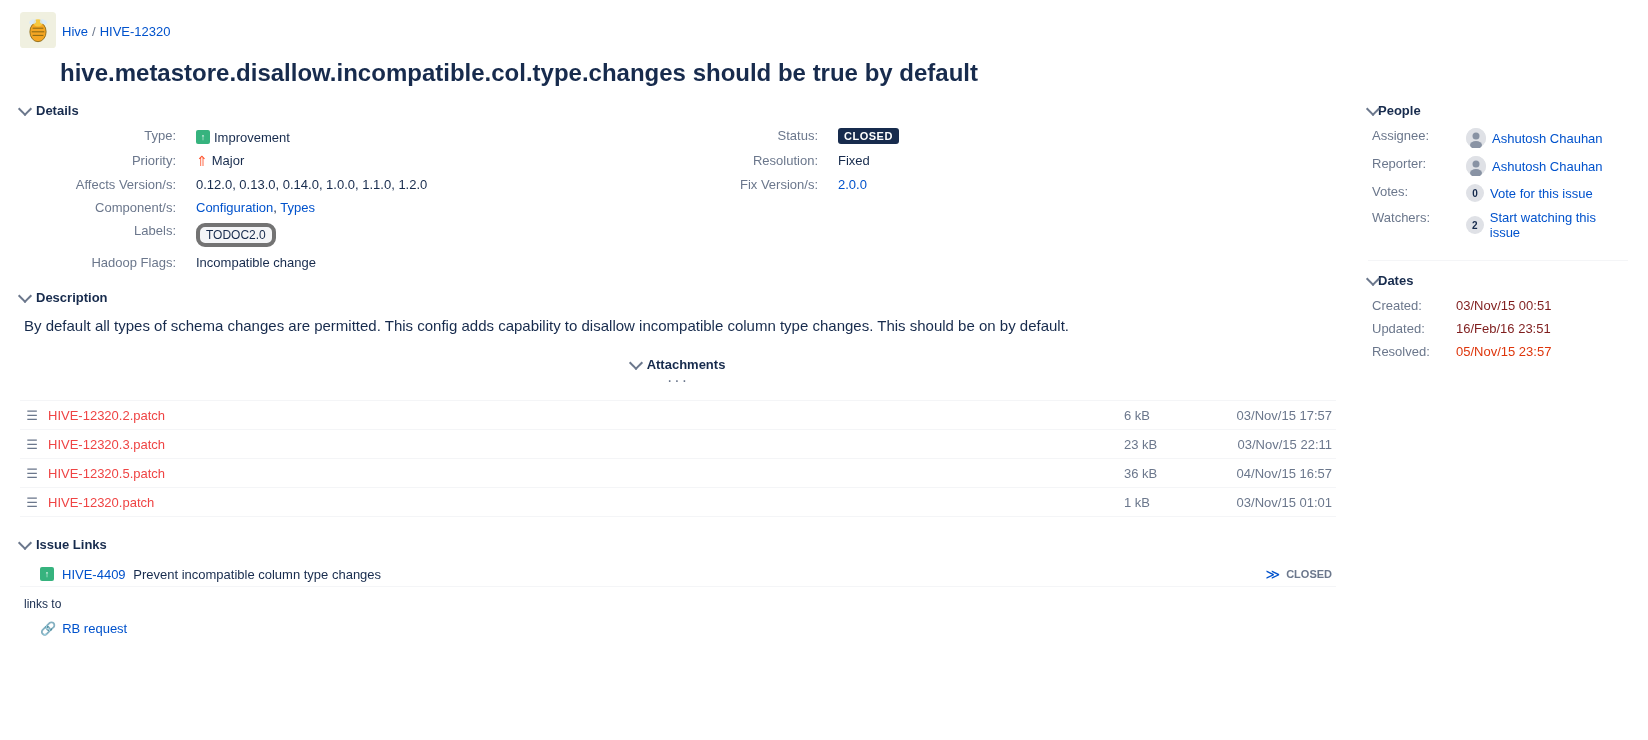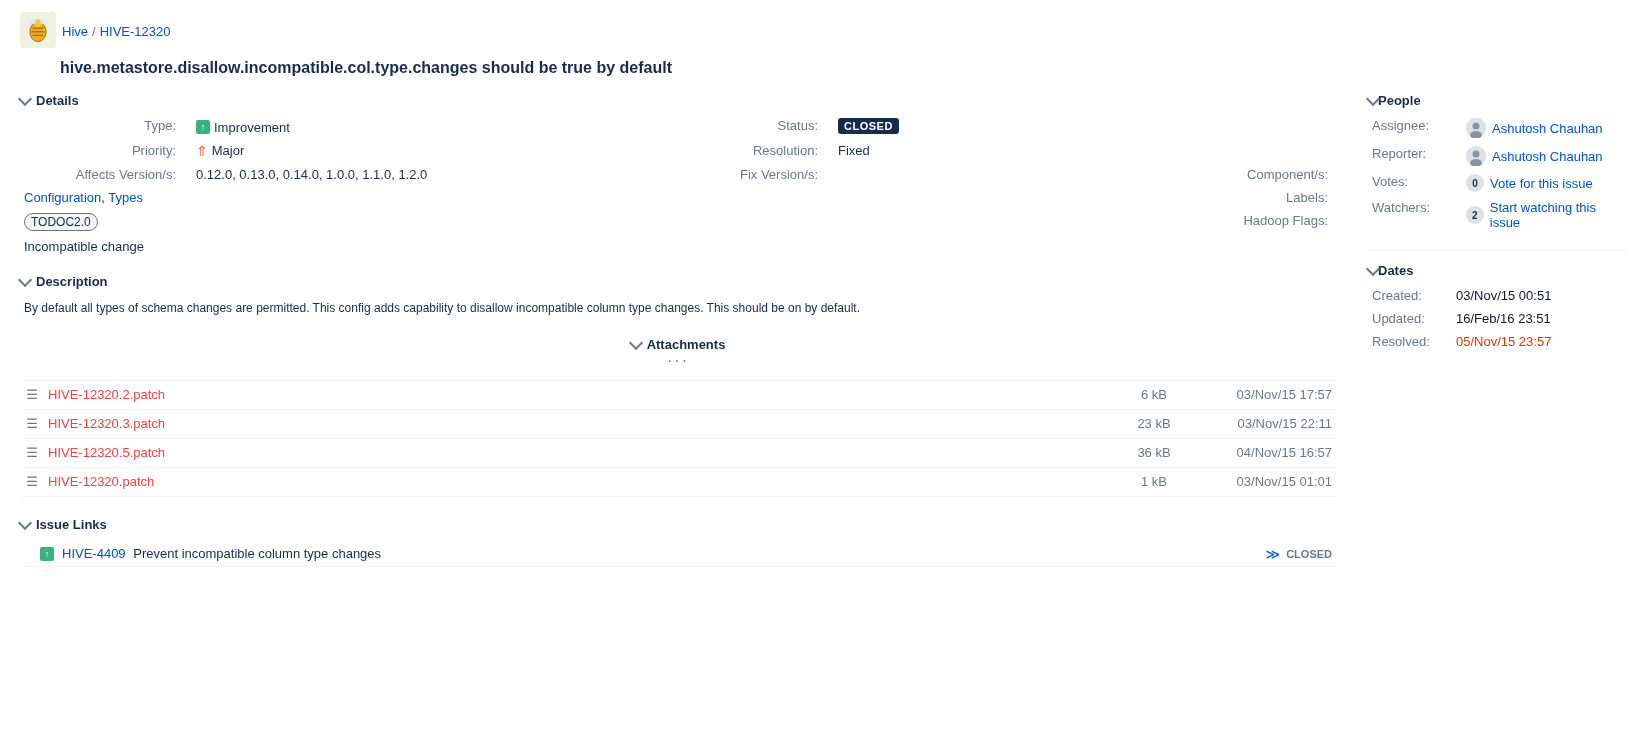--- a/index.html
+++ b/index.html
@@ -25,21 +25,21 @@
     }
     .breadcrumb {
       display: flex;
       align-items: flex-start;
       gap: 4px;
       font-size: 13px;
       color: #0052cc;
     }
     .breadcrumb .sep { color: #6b778c; }
     .issue-title {
-      font-size: 16px;
+      font-size: 24px;
       font-weight: 600;
       color: #172b4d;
       padding: 4px 20px 16px 60px;
     }
 
     
     .main-layout {
       display: flex;
       padding: 0 20px;
       gap: 32px;
@@ -128,30 +128,30 @@
       align-items: center;
       gap: 4px;
     }
     .priority-arrows {
       color: #ff5630;
       font-size: 14px;
     }
     .label-tag {
       display: inline-block;
       background: #f4f5f7;
-      border: 1px solid #737373;
+      border: 4px solid #737373;
       border-radius: 9px;
       padding: 1px 6px;
       font-size: 12px;
       color: #172b4d;
     }
 
     
     .description-text {
-      font-size: 12px;
+      font-size: 15px;
       color: #172b4d;
       line-height: 1.5;
       padding-left: 4px;
     }
 
     
     .attachments-header {
       display: flex;
       align-items: center;
       justify-content: space-between;
@@ -193,21 +193,21 @@
       font-size: 13px;
       flex-shrink: 0;
     }
     .attachment-name {
       color: #ef4444;
       flex: 1;
     }
     .attachment-size {
       color: #6b778c;
       width: 60px;
-      text-align: center;
+      text-align: left;
     }
     .attachment-date {
       color: #6b778c;
       width: 140px;
       text-align: right;
     }
 
     
     .issue-link-type {
       font-size: 12px;
@@ -331,21 +331,21 @@
       display: grid;
       grid-template-columns: 80px 1fr;
       gap: 8px 4px;
       font-size: 13px;
       padding-left: 4px;
     }
     .dates-label {
       color: #6b778c;
     }
     .dates-value {
-      color: #0f172a;
+      color: #7f1d1d;
     }
     .dates-value.red { color: #de350b; }
 
     hr.section-divider {
       border: none;
       border-top: 1px solid #f4f5f7;
       margin: 8px 0 12px 0;
     }
   </style>
 </head>
@@ -403,20 +403,23 @@
             <span class="priority-arrows">⇑</span>
             <span>Major</span>
           </span>
         </div>
         <div class="detail-label">Resolution:</div>
         <div class="detail-value">Fixed</div>
 
         <div class="detail-label">Affects Version/s:</div>
         <div class="detail-value">0.12.0, 0.13.0, 0.14.0, 1.0.0, 1.1.0, 1.2.0</div>
         <div class="detail-label">Fix Version/s:</div>
+        <div class="detail-value">
+          <a>2.0.0</a>
+        </div>
 
         <div class="detail-label">Component/s:</div>
         <div class="detail-value">
           <a>Configuration</a>,
           <a> Types</a>
         </div>
         <div class="detail-label"></div>
         <div class="detail-value"></div>
 
         <div class="detail-label">Labels:</div>
@@ -486,20 +489,27 @@
       </div>
       <div class="issue-link-row">
         <span class="link-type-icon">↑</span>
         <div class="issue-link-title">
           <a>HIVE-4409</a>
           <span>Prevent incompatible column type changes</span>
         </div>
         <div class="closed-badge">
           <span class="closed-icon">≫</span>
           <span class="closed-text">CLOSED</span>
+        </div>
+      </div>
+      <div class="links-to-section">
+        <div class="issue-link-type">links to</div>
+        <div class="rb-link-row">
+          <span class="rb-icon">🔗</span>
+          <a>RB request</a>
         </div>
       </div>
     </div>
 
   </div>
 
   <div class="right-panel">
 
     <div class="right-section">
       <div class="right-section-header">

